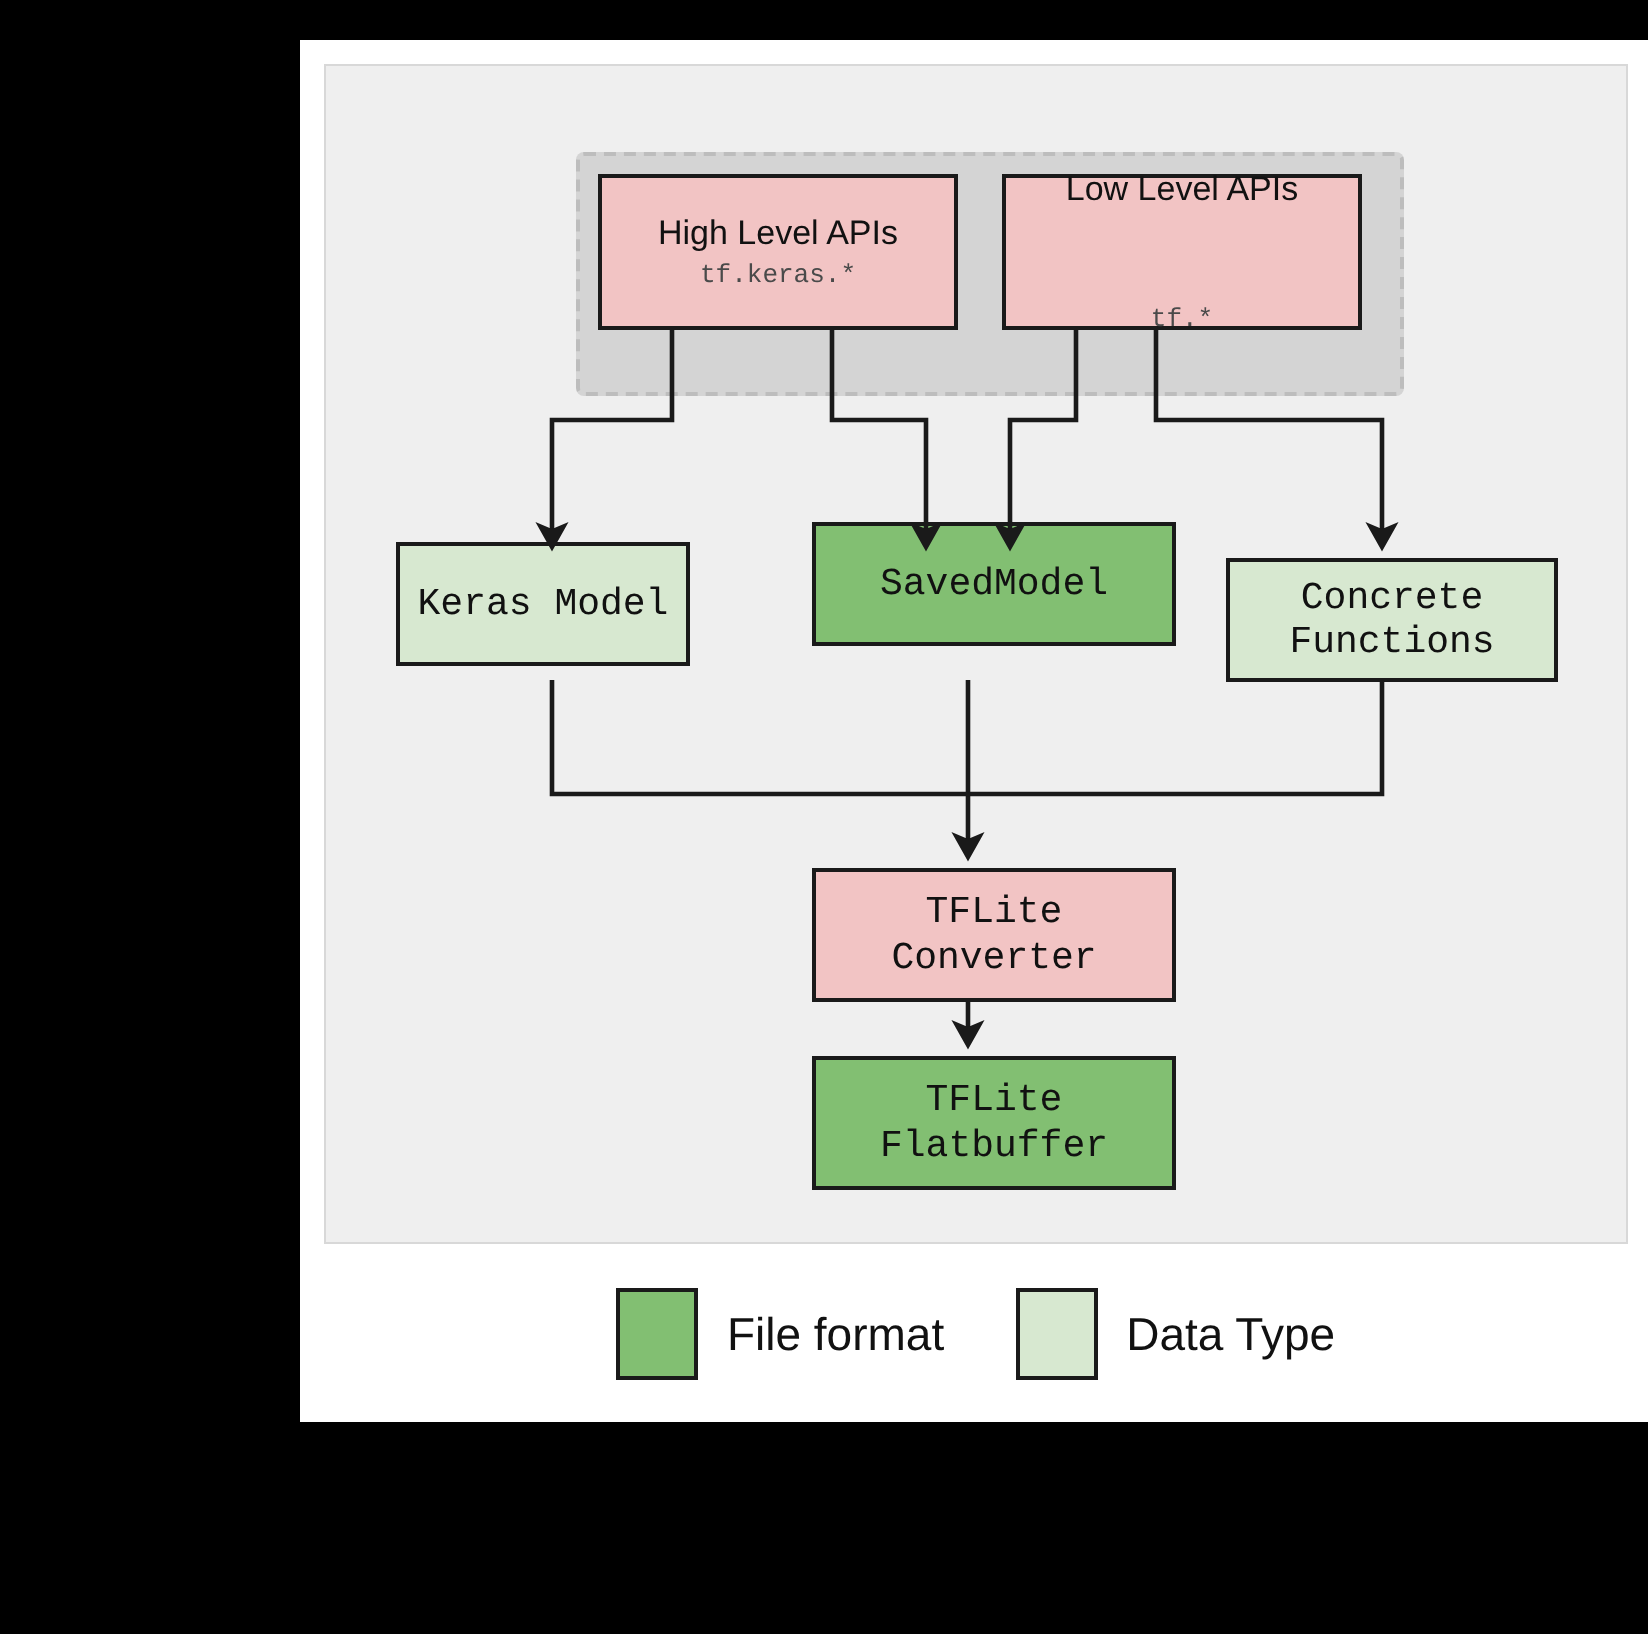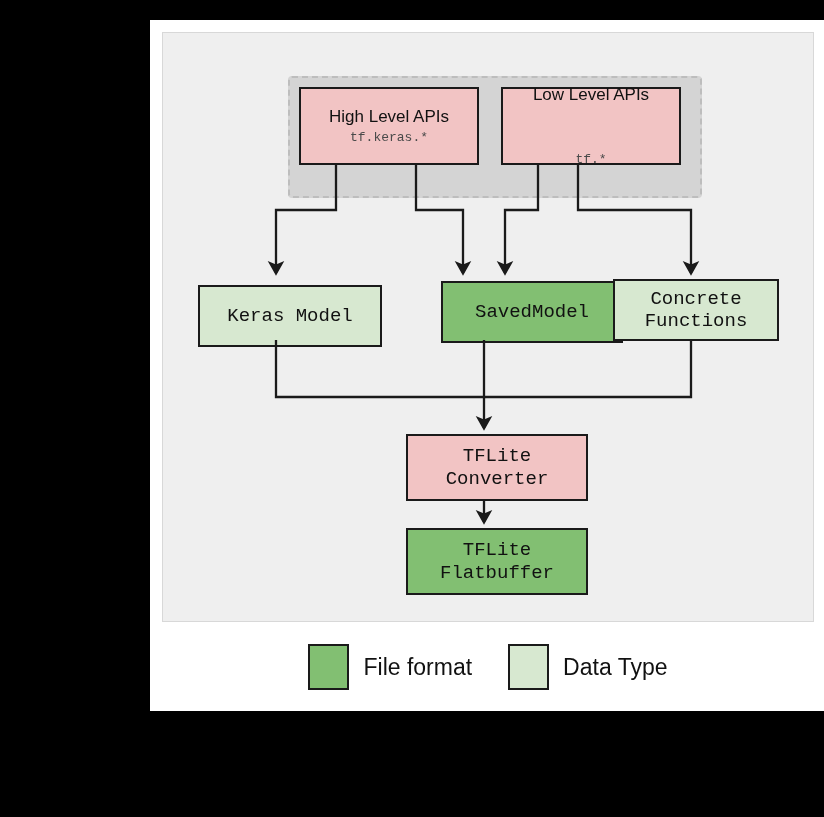--- a/index.html
+++ b/index.html
@@ -98,22 +98,22 @@
     font-family: "Liberation Mono", monospace;
     font-size: 19px;
     color: #111111;
     white-space: pre-line;
   }
 
   
   #node-high-level { left: 136px; top: 54px;  width: 180px; height: 78px; }
   #node-low-level  { left: 338px; top: 54px;  width: 180px; height: 78px; gap: 44px; }
 
-  #node-keras      { left: 35px;  top: 252px; width: 184px; height: 62px; }
-  #node-savedmodel { left: 243px; top: 248px; width: 182px; height: 62px; margin-left: 35px; }
+  #node-keras      { left: 35px;  top: 238px; width: 147px; height: 62px; }
+  #node-savedmodel { left: 243px; top: 228px; width: 182px; height: 62px; }
   #node-concrete   { left: 450px; top: 246px; width: 166px; height: 62px; }
 
   #node-converter  { left: 243px; top: 401px; width: 182px; height: 67px; }
   #node-flatbuffer { left: 243px; top: 495px; width: 182px; height: 67px; }
 
   
   #legend {
     position: absolute;
     left: 12px;
     top: 612px;

